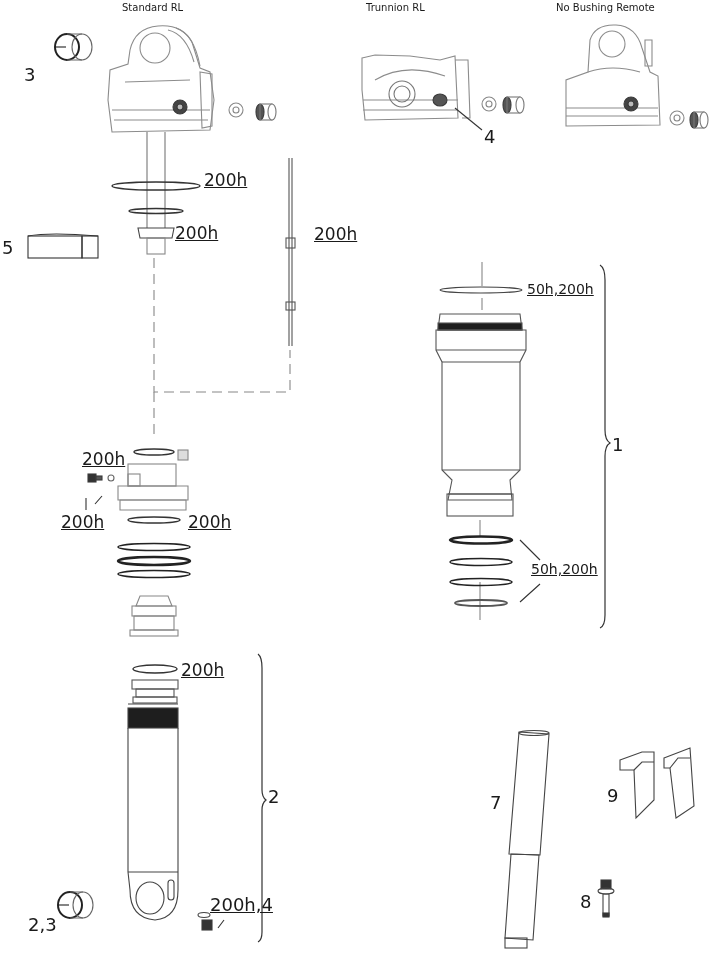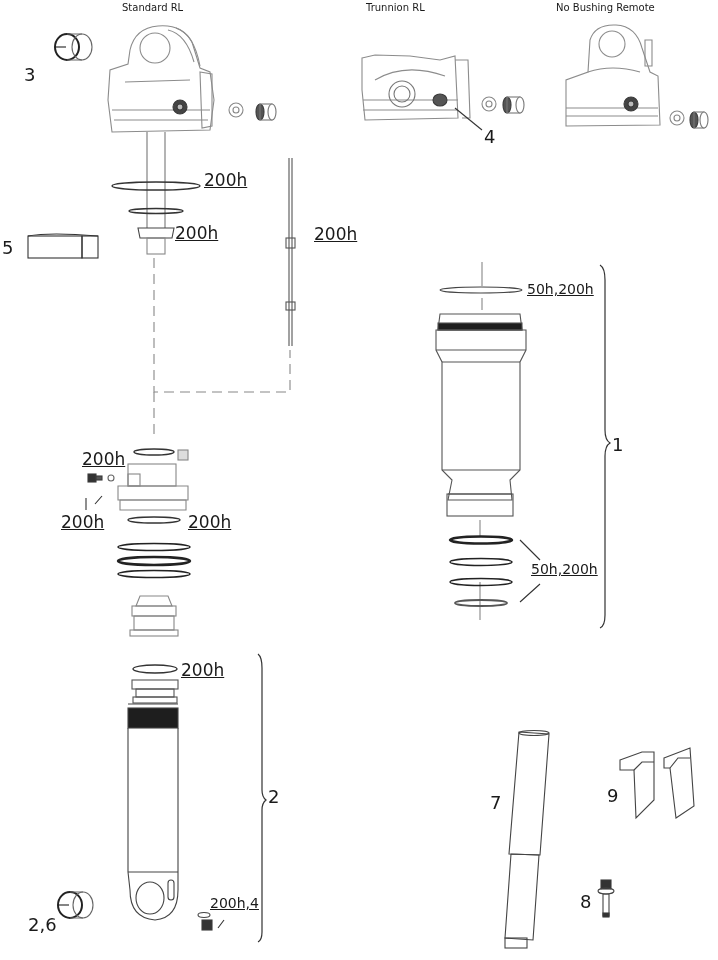--- a/index.html
+++ b/index.html
@@ -218,27 +218,27 @@
 
 <div class="lbl title" style="left:122px;top:3px;">Standard RL</div>
 <div class="lbl title" style="left:366px;top:3px;">Trunnion RL</div>
 <div class="lbl title" style="left:556px;top:3px;text-align:right;">No Bushing Remote</div>
 
 <div class="lbl num" style="left:24px;top:66px;">3</div>
 <div class="lbl num" style="left:484px;top:128px;">4</div>
 <div class="lbl num" style="left:2px;top:239px;">5</div>
 <div class="lbl num" style="left:612px;top:436px;">1</div>
 <div class="lbl num" style="left:268px;top:788px;">2</div>
-<div class="lbl num" style="left:28px;top:916px;">2,6</div>
+<div class="lbl num" style="left:28px;top:916px;">2,3</div>
 <div class="lbl num" style="left:490px;top:794px;">7</div>
 <div class="lbl num" style="left:580px;top:893px;">8</div>
 <div class="lbl num" style="left:607px;top:787px;">9</div>
 
 <div class="lbl callout" style="left:204px;top:172px;">200h</div>
 <div class="lbl callout" style="left:175px;top:225px;">200h</div>
 <div class="lbl callout" style="left:314px;top:226px;">200h</div>
 <div class="lbl callout" style="left:82px;top:451px;">200h</div>
 <div class="lbl callout" style="left:61px;top:514px;">200h</div>
 <div class="lbl callout" style="left:188px;top:514px;">200h</div>
 <div class="lbl callout" style="left:527px;top:282px;font-size:14px;">50h,200h</div>
 <div class="lbl callout" style="left:531px;top:562px;font-size:14px;">50h,200h</div>
 <div class="lbl callout" style="left:181px;top:662px;">200h</div>
-<div class="lbl callout" style="left:210px;top:896px;font-size:14px;">200h,4</div>
+<div class="lbl callout" style="left:210px;top:896px;font-size:18px;">200h,4</div>
 
 </body></html>

